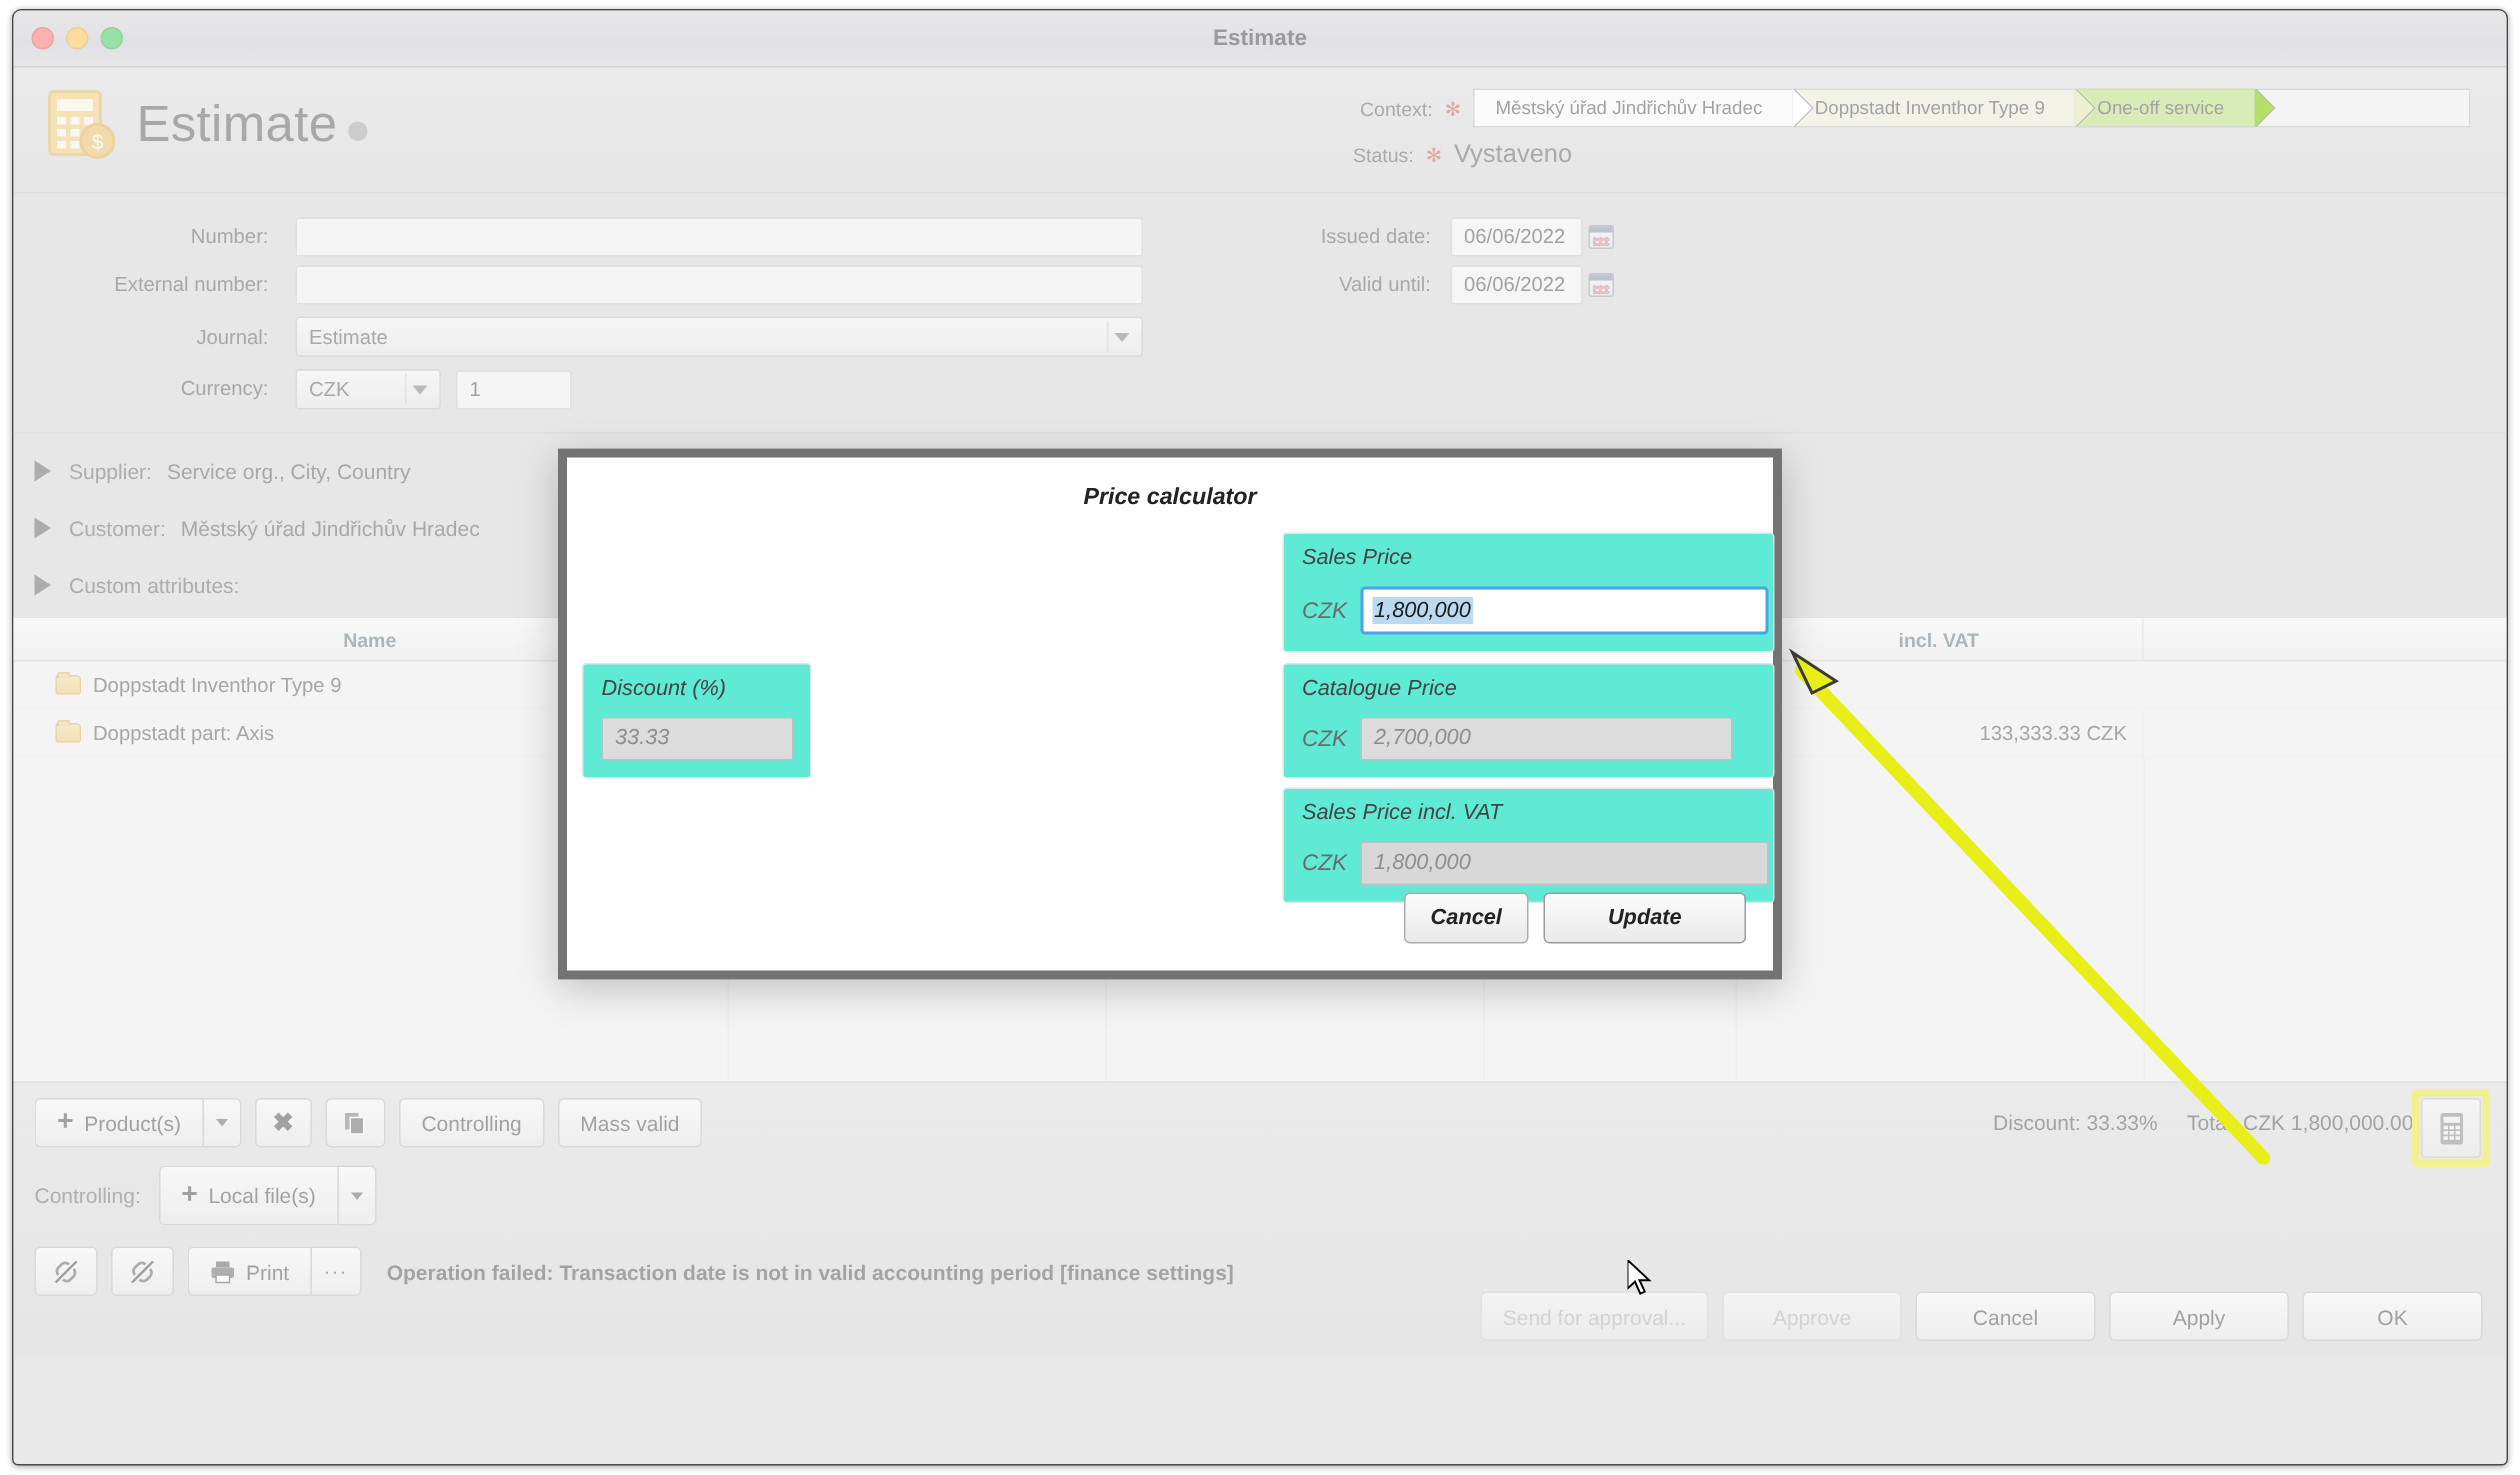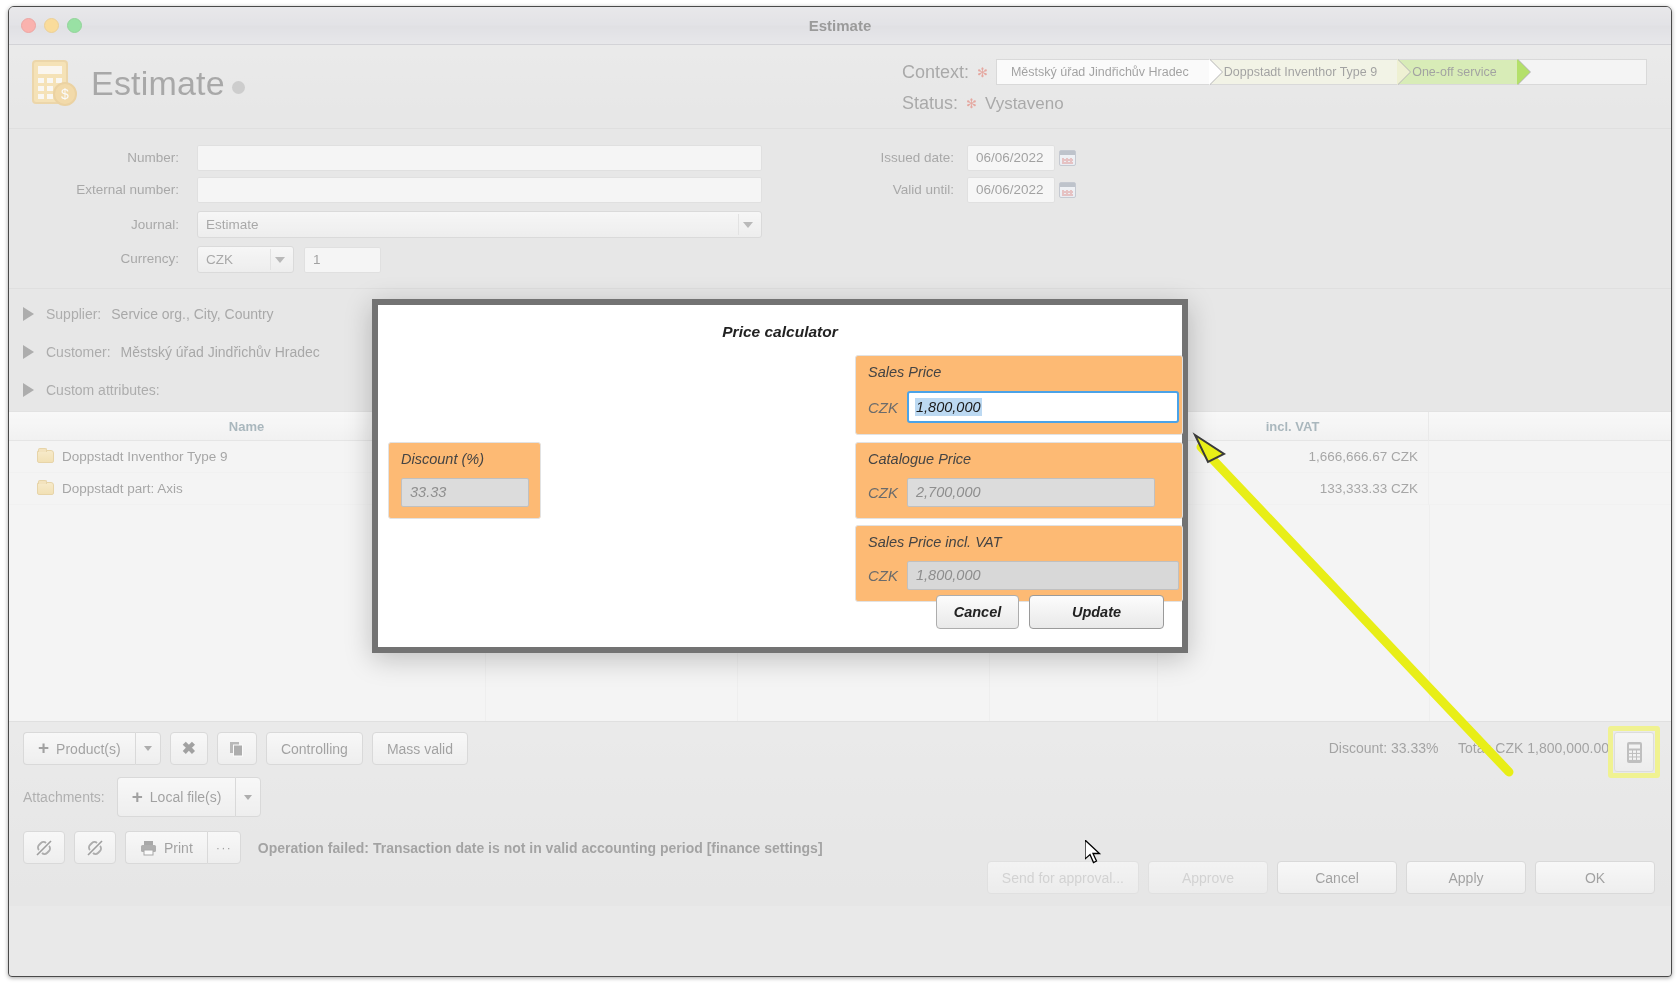--- a/index.html
+++ b/index.html
@@ -58,21 +58,21 @@
     font-size: 34px; color: #4b4b4b; font-weight: normal; letter-spacing: .2px;
     display: flex; align-items: center; gap: 7px;
   }
   .info-dot {
     display:inline-block; width: 13px; height: 13px; border-radius: 50%;
     background: #9b9b9b; position: relative; top: 4px;
   }
 
   .ctx-wrap { position: absolute; right: 24px; top: 12px; width: 745px; }
   .ctx-row { display: flex; align-items: center; justify-content: flex-end; height: 30px; }
-  .ctx-label { font-size: 18px; color: #4d4d4d; margin-right: 8px; }
+  .ctx-label { font-size: 13px; color: #4d4d4d; margin-right: 8px; }
   .req-star { color: #d04a3a; font-size: 13px; margin-right: 8px; }
   .crumbs { display: flex; align-items: stretch; height: 26px; flex: 1; max-width: 665px; }
   .crumb {
     position: relative; display: flex; align-items: center;
     padding: 0 20px 0 14px; font-size: 12.5px; color: #3c3c3c;
     border: 1px solid #b6b6b6; border-right: none;
     background: #ffffff;
   }
   .crumb:after {
     content: ""; position: absolute; right: -13px; top: -1px;
@@ -245,21 +245,21 @@
     background: #ffffff;
     border: 6px solid #737373;
     box-shadow: 0 6px 26px rgba(0,0,0,.22);
     font-style: italic;
   }
   .modal-title {
     text-align: center; font-size: 15.5px; font-weight: bold; color: #222;
     margin-top: 18px;
   }
   .grp {
-    position: absolute; background: #fdba74;
+    position: absolute; background: #5eead4;
     border: 1px solid #e2e2e2; border-radius: 3px;
   }
   .grp-label {
     position: absolute; left: 12px; top: 8px;
     font-size: 14.5px; color: #444;
   }
   .grp-field { position: absolute; left: 12px; bottom: 11px; display: flex; align-items: center; gap: 9px; }
   .cur { font-size: 15px; color: #6b6b6b; }
   .ro-input {
     background: #dcdcdc; border: 1px solid #c0c0c0; border-radius: 2px;
@@ -407,21 +407,20 @@
       </div>
 
       <div class="trow">
         <div class="td name" style="width:476px">
           <span class="folder"></span>
           <span>Doppstadt Inventhor Type 9</span>
         </div>
         <div class="td" style="width:252px"></div>
         <div class="td" style="width:252px"></div>
         <div class="td num" style="width:168px">66,666.67 CZK</div>
-        <div class="td num" style="width:272px">1,666,666.67 CZK</div>
         <div class="td" style="width:240px;border-right:none"></div>
       </div>
 
       <div class="trow">
         <div class="td name" style="width:476px">
           <span class="folder"></span>
           <span>Doppstadt part: Axis</span>
         </div>
         <div class="td" style="width:252px"></div>
         <div class="td" style="width:252px"></div>
@@ -461,21 +460,21 @@
         </div>
         <div class="btn">
           <span>Controlling</span>
         </div>
         <div class="btn">
           <span>Mass valid</span>
         </div>
       </div>
 
       <div class="row2">
-        <span class="att-label">Attachments:</span>
+        <span class="att-label">Controlling:</span>
         <div class="btn-group">
           <div class="btn" style="height:40px">
             <span class="plus">+</span>
             <span>Local file(s)</span>
           </div>
           <div class="btn cap" style="height:40px">
             <span class="caret-sm"></span>
           </div>
         </div>
       </div>

